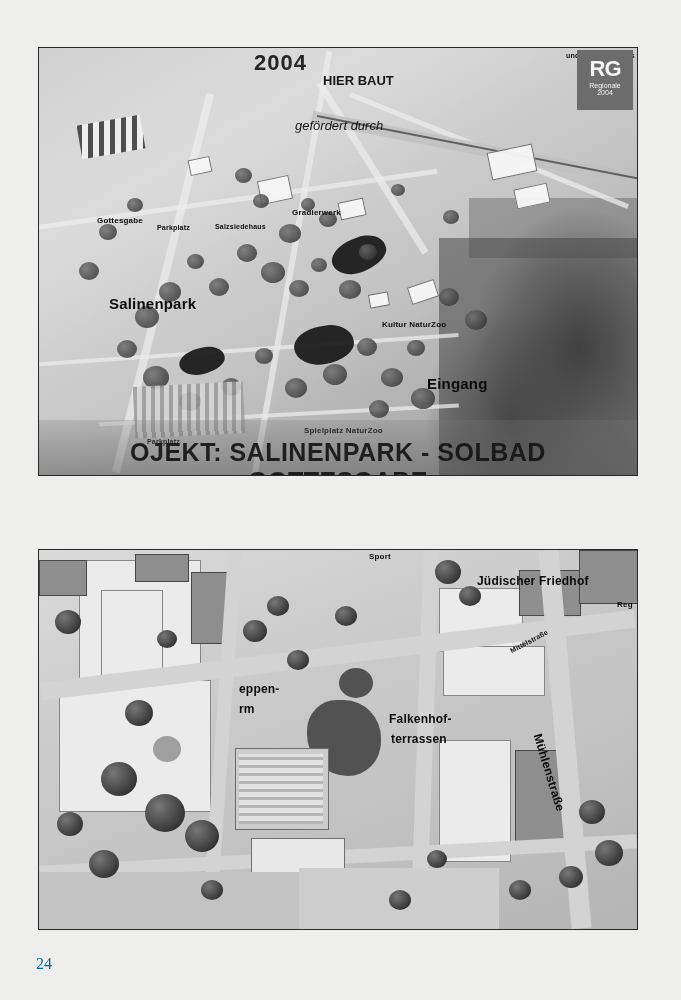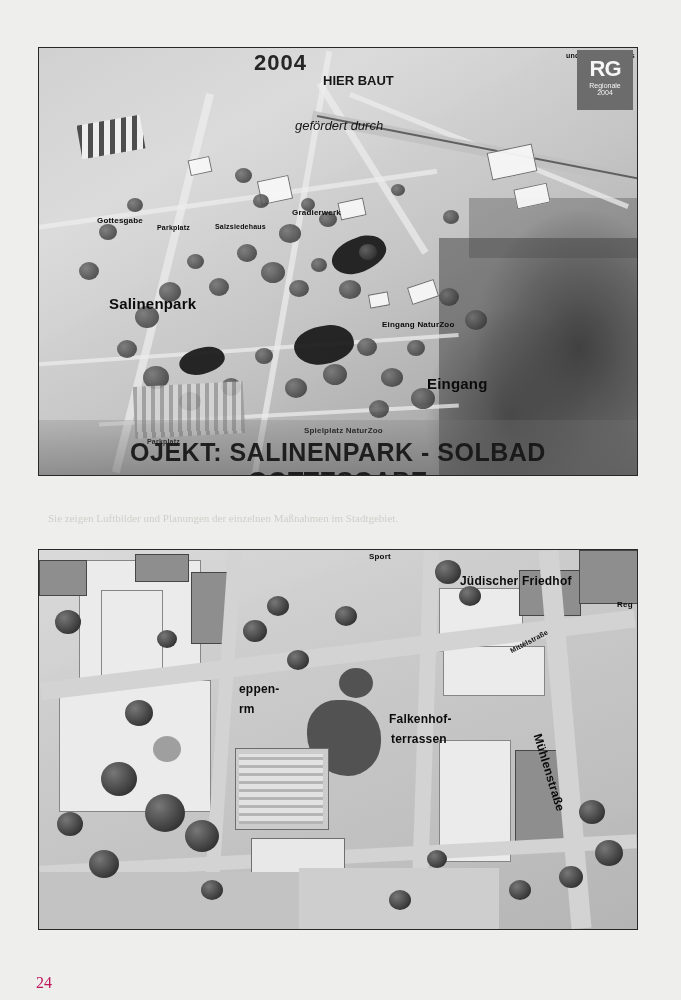--- a/index.html
+++ b/index.html
@@ -190,22 +190,21 @@
     background: radial-gradient(circle at 35% 32%, #787873, #3a3a36 72%, #2a2a27 100%);
   }
 
   
   #page-number {
     position: absolute;
     left: 36px;
     top: 955px;
     font-family: "Liberation Serif", serif;
     font-size: 16px;
-    color: #be185d;
-    margin-top: 19px;
+    color: #0369a1;
   }
 </style>
 </head>
 <body>
 
 <div class="page">
 
   <div class="plate" id="plate-top">
 
     <div class="dark-zone" style="left:400px;top:190px;width:200px;height:237px;"></div>
@@ -285,30 +284,29 @@
       <span class="rg">RG</span>
       <div>Regionale</div>
       <div>2004</div>
     </div>
 
     <div class="lbl small" style="left:58px;top:168px;">Gottesgabe</div>
     <div class="lbl tiny" style="left:118px;top:176px;">Parkplatz</div>
     <div class="lbl tiny" style="left:176px;top:175px;">Salzsiedehaus</div>
     <div class="lbl small" style="left:253px;top:160px;">Gradierwerk</div>
     <div class="lbl big" style="left:70px;top:247px;">Salinenpark</div>
-    <div class="lbl small" style="left:343px;top:272px;">Eingang NaturZoo</div>
+    <div class="lbl small" style="left:343px;top:272px;">Kultur NaturZoo</div>
     <div class="lbl big" style="left:388px;top:327px;">Eingang</div>
     <div class="lbl small" style="left:265px;top:378px;">Spielplatz NaturZoo</div>
     <div class="lbl tiny" style="left:108px;top:390px;">Parkplatz</div>
 
     <div id="banner-strip"></div>
     <div id="banner-proj">OJEKT: SALINENPARK - SOLBAD GOTTESGABE</div>
   </div>
 
-  <div class="ghost" style="top:512px;">Sie zeigen Luftbilder und Planungen der einzelnen Maßnahmen im Stadtgebiet.</div>
 
 
   <div class="plate" id="plate-bottom">
 
     <div class="plight" style="left:40px;top:10px;width:120px;height:120px;"></div>
     <div class="plight" style="left:62px;top:40px;width:60px;height:160px;"></div>
     <div class="plight" style="left:20px;top:130px;width:150px;height:130px;"></div>
     <div class="pblock" style="left:0px;top:10px;width:46px;height:34px;"></div>
     <div class="pblock" style="left:96px;top:4px;width:52px;height:26px;"></div>
     <div class="pblock" style="left:152px;top:22px;width:36px;height:70px;"></div>
@@ -355,21 +353,21 @@
     <div class="tree" style="left:520px;top:316px;width:24px;height:22px;"></div>
     <div class="tree" style="left:470px;top:330px;width:22px;height:20px;"></div>
     <div class="tree" style="left:350px;top:340px;width:22px;height:20px;"></div>
     <div class="tree" style="left:388px;top:300px;width:20px;height:18px;"></div>
     <div class="tree" style="left:162px;top:330px;width:22px;height:20px;"></div>
     <div class="tree" style="left:118px;top:80px;width:20px;height:18px;"></div>
 
     <div style="position:absolute;left:114px;top:186px;width:28px;height:26px;border-radius:50%;background:#9e9e99;"></div>
 
     <div class="lbl small" style="left:330px;top:2px;">Sport</div>
-    <div class="lbl med" style="left:421px;top:24px;">Jüdischer Friedhof</div>
+    <div class="lbl med" style="left:438px;top:24px;">Jüdischer Friedhof</div>
     <div class="lbl small" style="left:578px;top:50px;">Reg</div>
     <div class="lbl med" style="left:200px;top:132px;">eppen-</div>
     <div class="lbl med" style="left:200px;top:152px;">rm</div>
     <div class="lbl med" style="left:350px;top:162px;">Falkenhof-</div>
     <div class="lbl med" style="left:352px;top:182px;">terrassen</div>
     <div class="lbl med" style="left:505px;top:182px;transform:rotate(73deg);transform-origin:left top;">Mühlenstraße</div>
     <div class="lbl tiny" style="left:470px;top:98px;transform:rotate(-28deg);transform-origin:left top;">Mittelstraße</div>
   </div>
 
   <div id="page-number">24</div>

